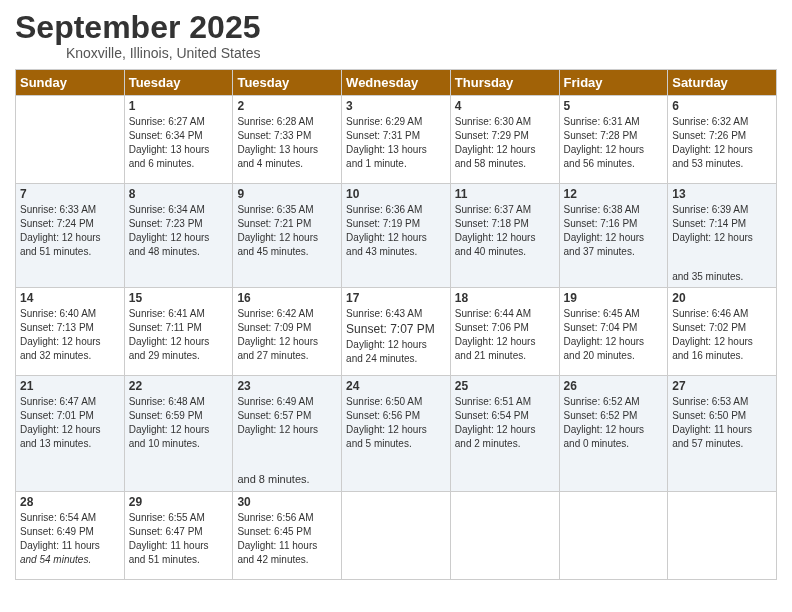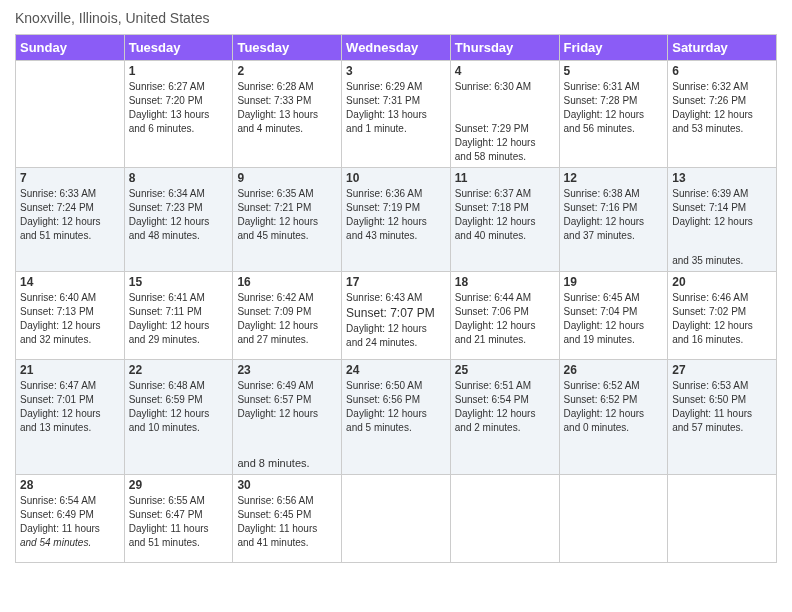--- a/index.html
+++ b/index.html
@@ -47,21 +47,21 @@
     .location {
       font-size: 14px;
       color: #555;
     }
     table {
       width: 100%;
       border-collapse: collapse;
       table-layout: fixed;
     }
     thead tr {
-      background: #8b5cf6;
+      background: #a16207;
       color: white;
     }
     thead th {
       font-size: 13px;
       font-weight: bold;
       padding: 5px 4px;
       text-align: left;
       border: 1px solid #ccc;
     }
     tbody td {
@@ -83,20 +83,21 @@
       font-weight: bold;
       display: block;
       margin-bottom: 2px;
     }
   </style>
 </head>
 <body>
 
 <div class="header">
   <div class="title-block">
+    <div class="month-title">September 2025</div>
     <div class="location">Knoxville, Illinois, United States</div>
   </div>
 </div>
 
 <table>
   <thead>
     <tr>
     <th>Sunday</th>
         <th>Tuesday</th>
         <th>Tuesday</th>
@@ -105,42 +106,42 @@
         <th>Friday</th>
         <th>Saturday</th>
       </tr>
   </thead>
   <tbody id="calendar-body">
   <tr>
         <td></td>
         <td>
           <span class="day-number">1</span>
           <div style="font-size: 10px; line-height: 1.4;">Sunrise: 6:27 AM</div>
-          <div style="font-size: 10px; line-height: 1.4;">Sunset: 7:20 PM</div>
+          <div style="font-size: 10px; line-height: 1.4;">Sunset: 6:34 PM</div>
           <div style="font-size: 10px; line-height: 1.4;">Daylight: 13 hours</div>
           <div style="font-size: 10px; line-height: 1.4;">and 6 minutes.</div>
         </td>
         <td>
           <span class="day-number">2</span>
           <div style="font-size: 10px; line-height: 1.4;">Sunrise: 6:28 AM</div>
           <div style="font-size: 10px; line-height: 1.4;">Sunset: 7:33 PM</div>
           <div style="font-size: 10px; line-height: 1.4;">Daylight: 13 hours</div>
           <div style="font-size: 10px; line-height: 1.4;">and 4 minutes.</div>
         </td>
         <td>
           <span class="day-number">3</span>
           <div style="font-size: 10px; line-height: 1.4;">Sunrise: 6:29 AM</div>
           <div style="font-size: 10px; line-height: 1.4;">Sunset: 7:31 PM</div>
           <div style="font-size: 10px; line-height: 1.4;">Daylight: 13 hours</div>
           <div style="font-size: 10px; line-height: 1.4;">and 1 minute.</div>
         </td>
         <td>
           <span class="day-number">4</span>
           <div style="font-size: 10px; line-height: 1.4;">Sunrise: 6:30 AM</div>
-          <div style="font-size: 10px; line-height: 1.4; margin-top: 28px;">Sunset: 7:29 PM</div>
+          <div style="font-size: 10px; line-height: 1.4;">Sunset: 7:29 PM</div>
           <div style="font-size: 10px; line-height: 1.4;">Daylight: 12 hours</div>
           <div style="font-size: 10px; line-height: 1.4;">and 58 minutes.</div>
         </td>
         <td>
           <span class="day-number">5</span>
           <div style="font-size: 10px; line-height: 1.4;">Sunrise: 6:31 AM</div>
           <div style="font-size: 10px; line-height: 1.4;">Sunset: 7:28 PM</div>
           <div style="font-size: 10px; line-height: 1.4;">Daylight: 12 hours</div>
           <div style="font-size: 10px; line-height: 1.4;">and 56 minutes.</div>
         </td>
@@ -237,21 +238,21 @@
           <div style="font-size: 10px; line-height: 1.4;">Sunrise: 6:44 AM</div>
           <div style="font-size: 10px; line-height: 1.4;">Sunset: 7:06 PM</div>
           <div style="font-size: 10px; line-height: 1.4;">Daylight: 12 hours</div>
           <div style="font-size: 10px; line-height: 1.4;">and 21 minutes.</div>
         </td>
         <td>
           <span class="day-number">19</span>
           <div style="font-size: 10px; line-height: 1.4;">Sunrise: 6:45 AM</div>
           <div style="font-size: 10px; line-height: 1.4;">Sunset: 7:04 PM</div>
           <div style="font-size: 10px; line-height: 1.4;">Daylight: 12 hours</div>
-          <div style="font-size: 10px; line-height: 1.4;">and 19 minutes.</div>
+          <div style="font-size: 10px; line-height: 1.4;">and 20 minutes.</div>
         </td>
         <td>
           <span class="day-number">20</span>
           <div style="font-size: 10px; line-height: 1.4;">Sunrise: 6:46 AM</div>
           <div style="font-size: 10px; line-height: 1.4;">Sunset: 7:02 PM</div>
           <div style="font-size: 10px; line-height: 1.4;">Daylight: 12 hours</div>
           <div style="font-size: 10px; line-height: 1.4;">and 16 minutes.</div>
         </td>
       </tr>
       <tr>
@@ -318,21 +319,21 @@
           <div style="font-size: 10px; line-height: 1.4;">Sunrise: 6:55 AM</div>
           <div style="font-size: 10px; line-height: 1.4;">Sunset: 6:47 PM</div>
           <div style="font-size: 10px; line-height: 1.4;">Daylight: 11 hours</div>
           <div style="font-size: 10px; line-height: 1.4;">and 51 minutes.</div>
         </td>
         <td>
           <span class="day-number">30</span>
           <div style="font-size: 10px; line-height: 1.4;">Sunrise: 6:56 AM</div>
           <div style="font-size: 10px; line-height: 1.4;">Sunset: 6:45 PM</div>
           <div style="font-size: 10px; line-height: 1.4;">Daylight: 11 hours</div>
-          <div style="font-size: 10px; line-height: 1.4;">and 41 minutes.</div>
+          <div style="font-size: 10px; line-height: 1.4;">and 42 minutes.</div>
         </td>
         <td></td>
         <td></td>
         <td></td>
         <td></td>
       </tr>
     </tbody>
 </table>
 
 </body></html>

